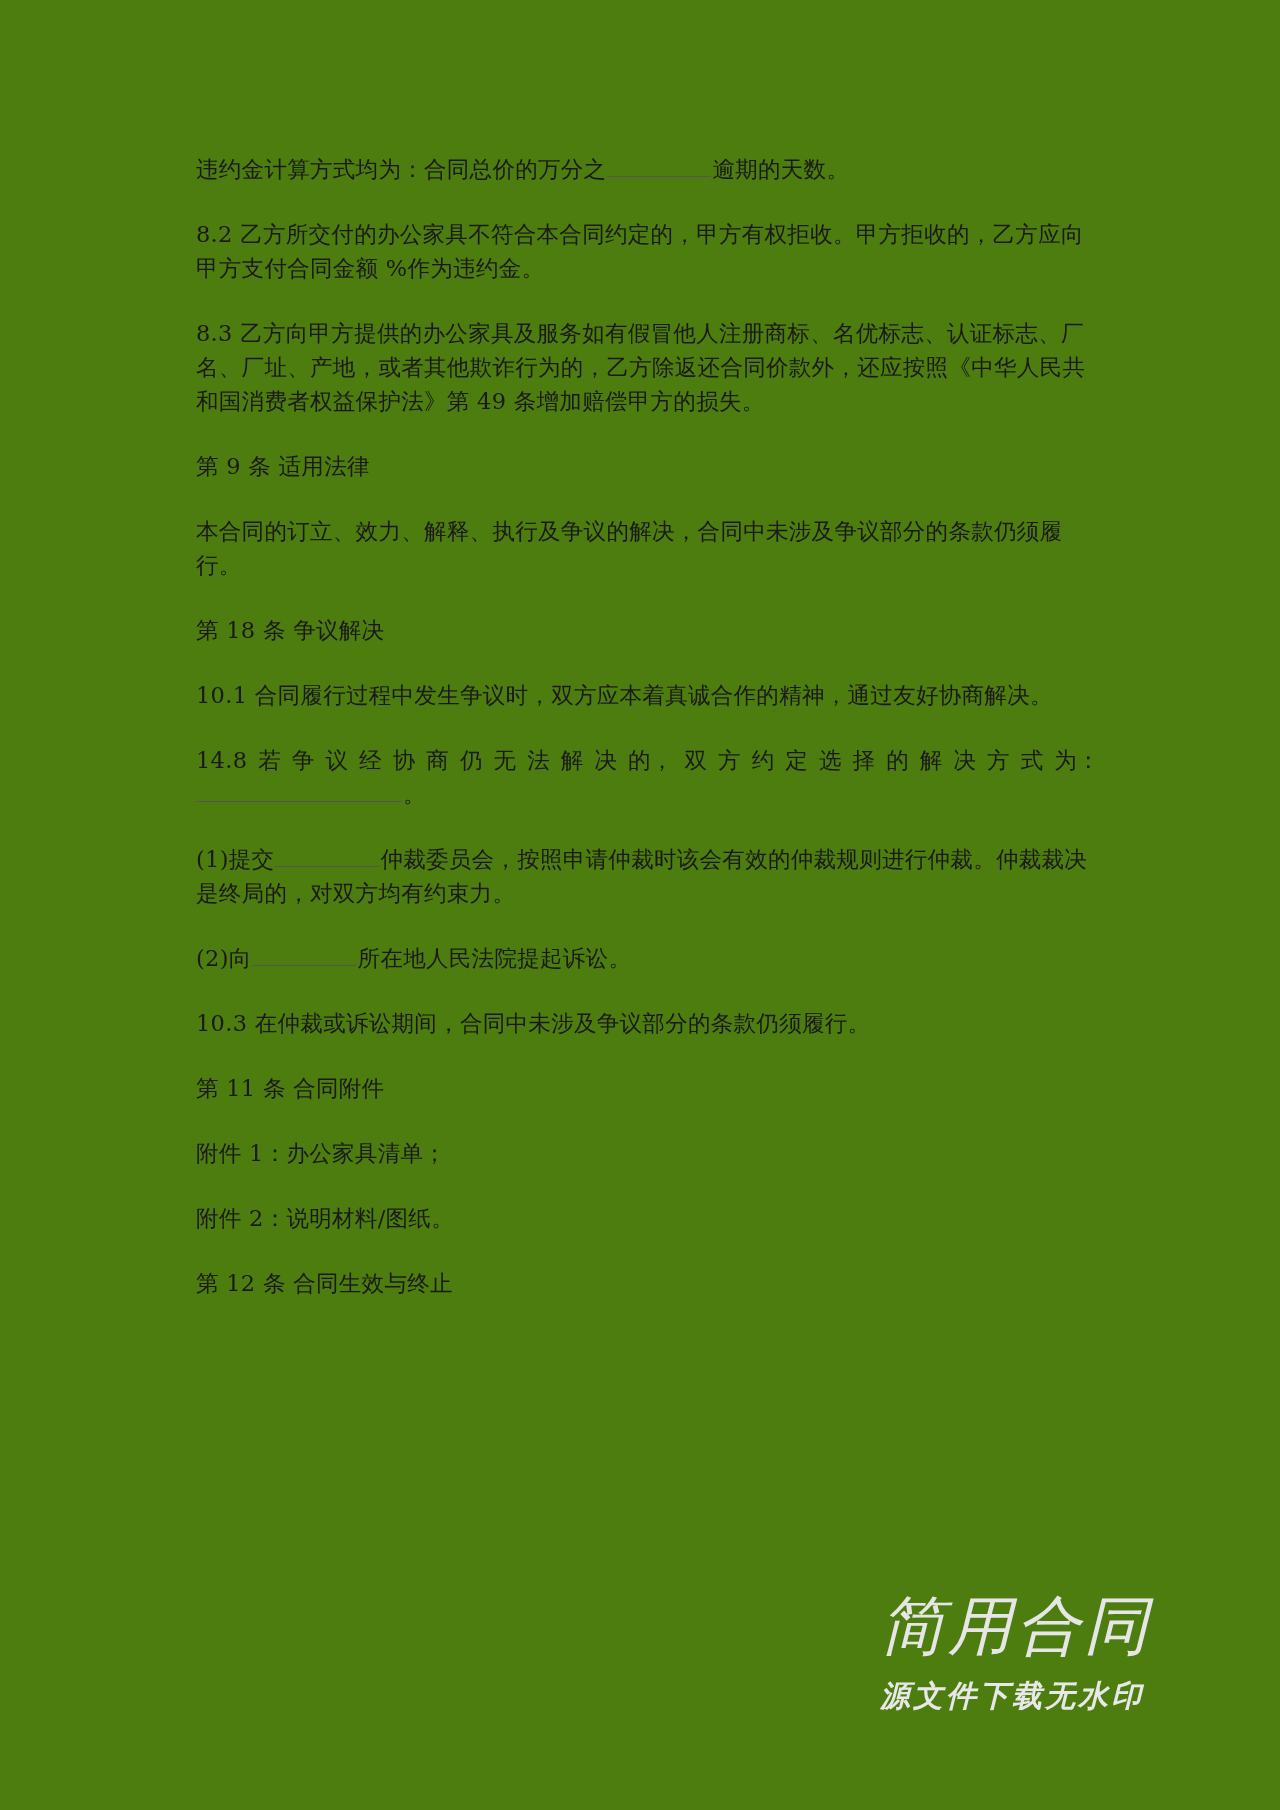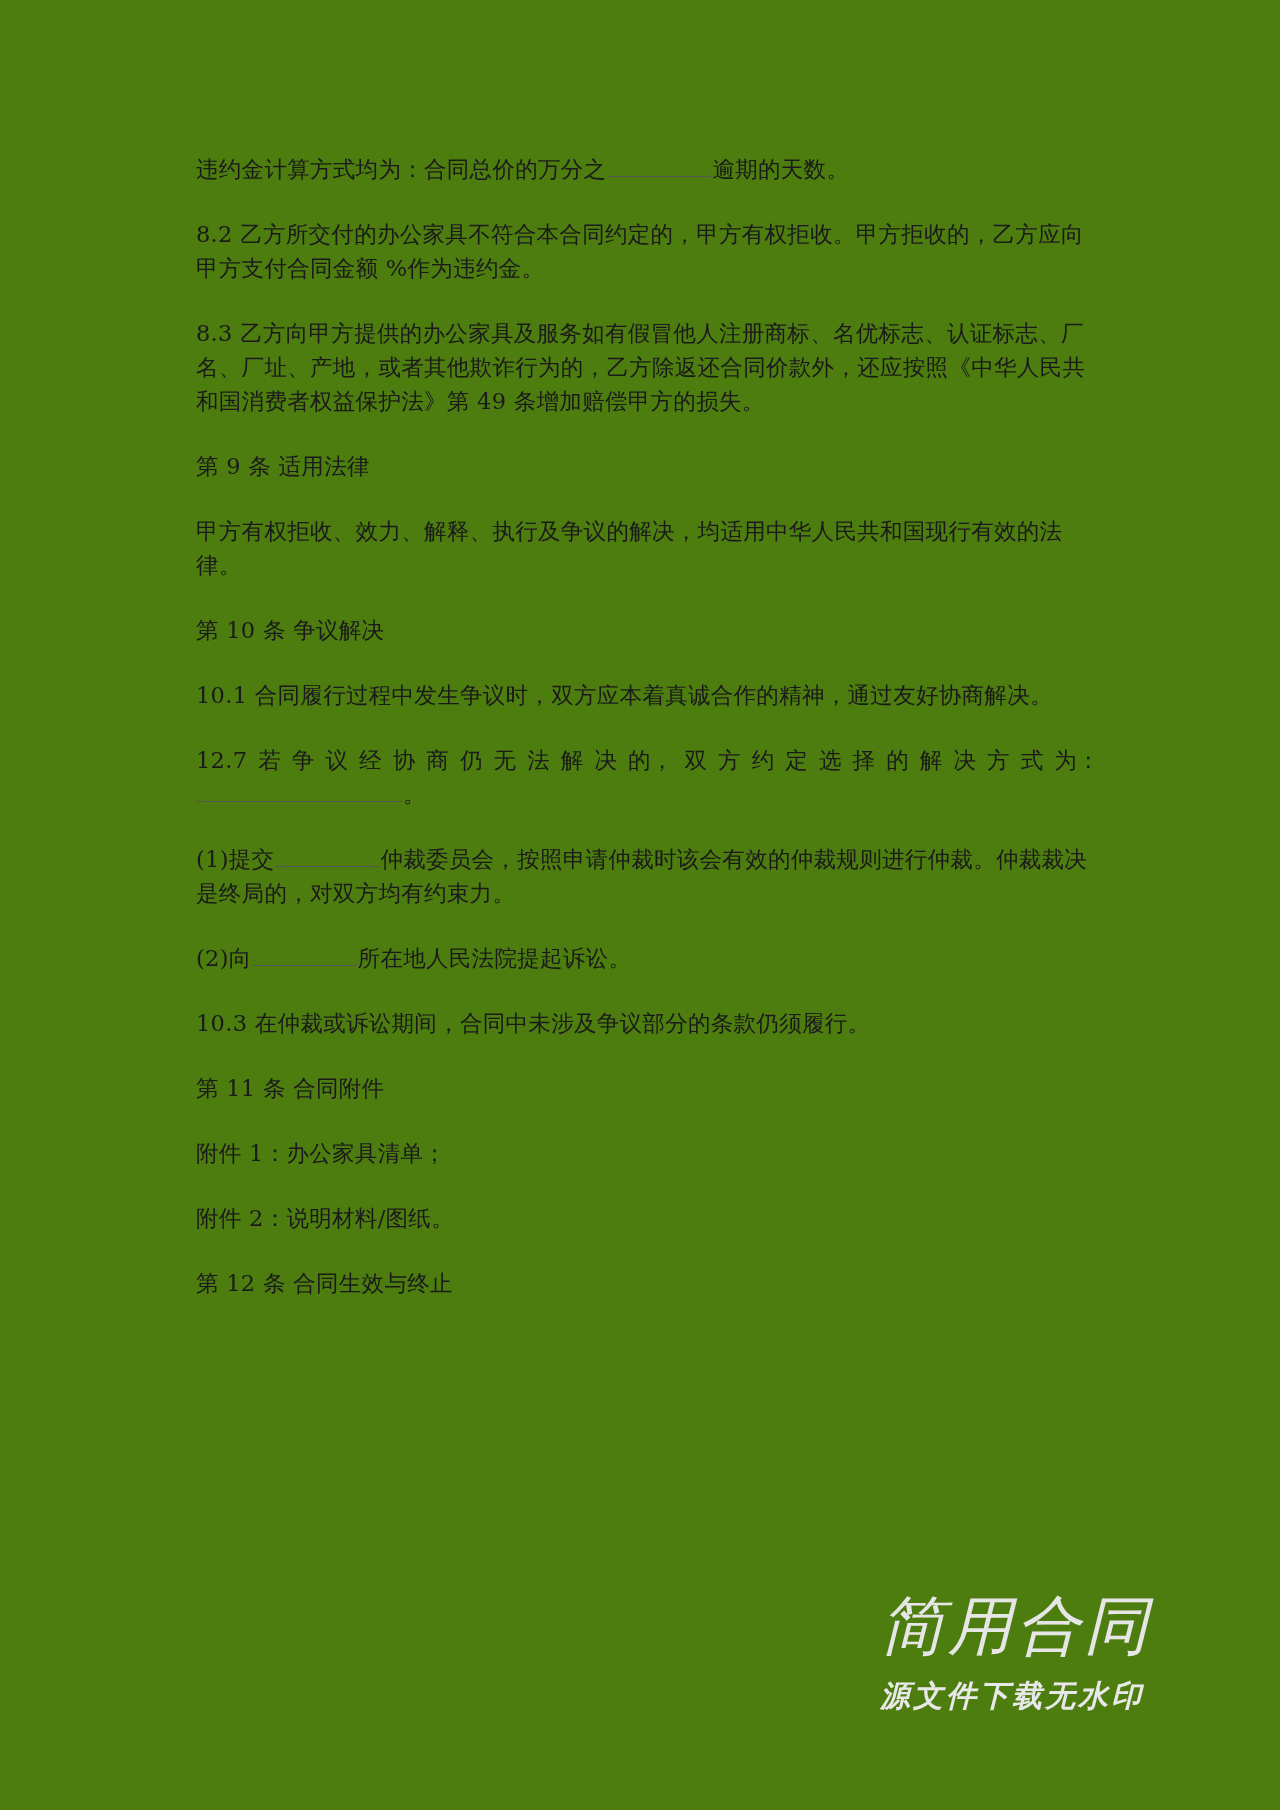--- a/index.html
+++ b/index.html
@@ -90,29 +90,29 @@
       <span>违约金计算方式均为：合同总价的万分之</span><span class="blank w8"></span><span>逾期的天数。</span>
     </p>
 
     <p class="para">8.2 乙方所交付的办公家具不符合本合同约定的，甲方有权拒收。甲方拒收的，乙方应向甲方支付合同金额 %作为违约金。</p>
 
     <p class="para">8.3 乙方向甲方提供的办公家具及服务如有假冒他人注册商标、名优标志、认证标志、厂名、厂址、产地，或者其他欺诈行为的，乙方除返还合同价款外，还应按照《中华人民共和国消费者权益保护法》第 49 条增加赔偿甲方的损失。</p>
 
 
     <p class="para">第 9 条  适用法律</p>
 
-    <p class="para">甲方有权拒收、效力、解释、执行及争议的解决，均适用中华人民共和国现行有效的法律。</p>
+    <p class="para">本合同的订立、效力、解释、执行及争议的解决，合同中未涉及争议部分的条款仍须履行。</p>
 
-    <p class="para">第 10 条  争议解决</p>
+    <p class="para">第 18 条  争议解决</p>
 
     <p class="para">10.1 合同履行过程中发生争议时，双方应本着真诚合作的精神，通过友好协商解决。</p>
 
     <div class="para">
       <div class="justify-line" id="line-10-2">
-          <span>12.7</span>
+          <span>14.8</span>
           <span>若</span>
           <span>争</span>
           <span>议</span>
           <span>经</span>
           <span>协</span>
           <span>商</span>
           <span>仍</span>
           <span>无</span>
           <span>法</span>
           <span>解</span>

